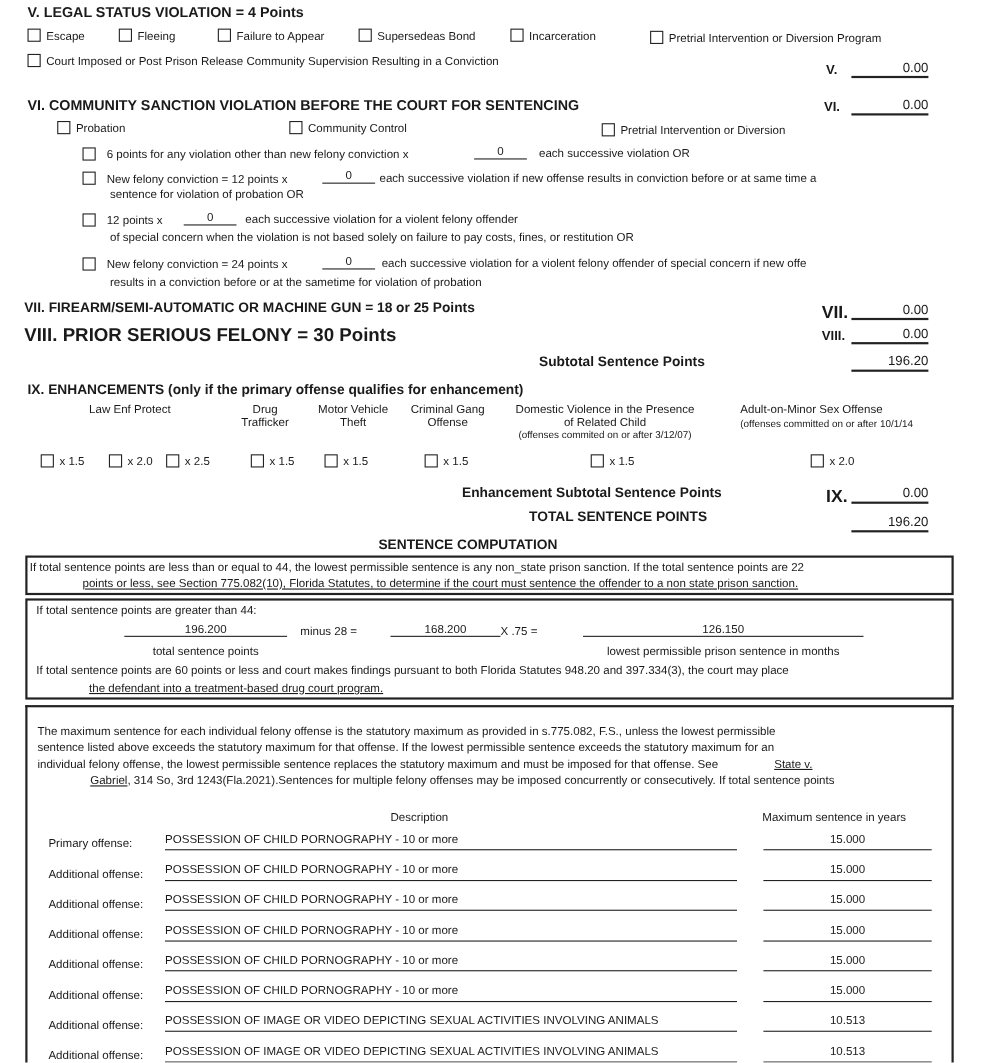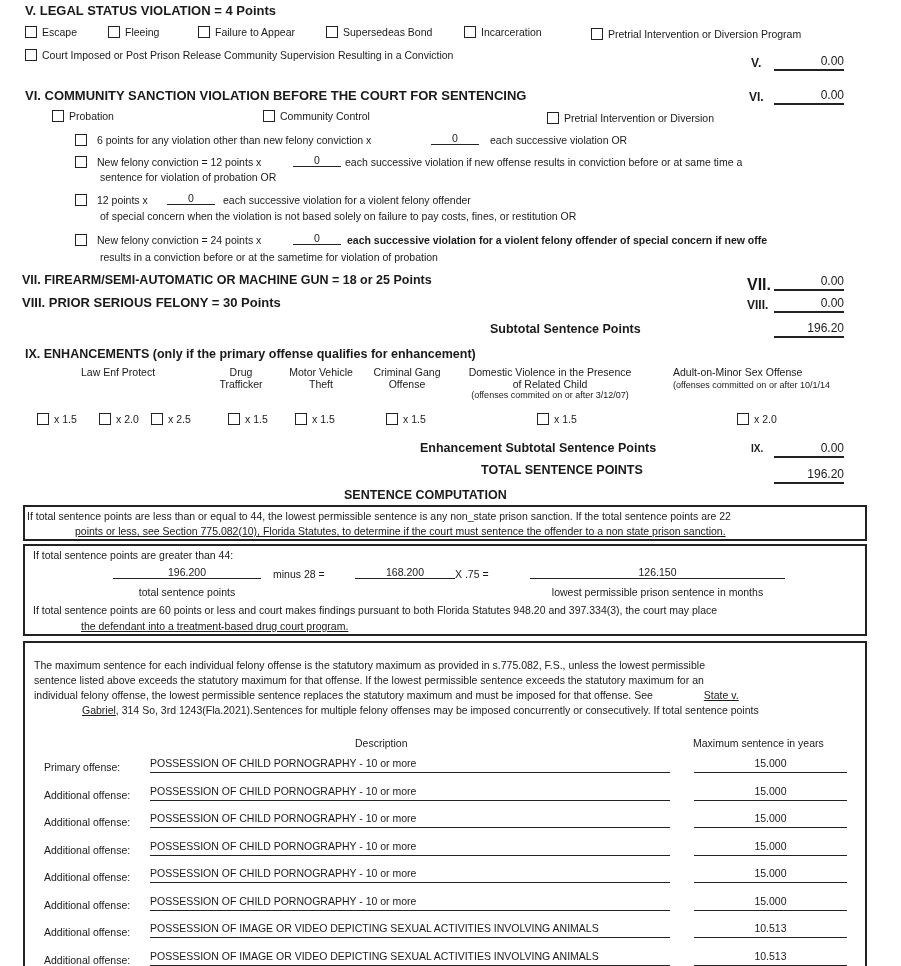--- a/index.html
+++ b/index.html
@@ -56,28 +56,28 @@
   <span class="cb" style="margin-right:10px;"></span><span>12 points x</span>
 </div>
 <div class="abs lbl" style="left:167px;top:192px;"><span class="blank" style="width:48px;">0</span></div>
 <div class="abs lbl" style="left:223px;top:194px;">each successive violation for a violent felony offender</div>
 <div class="abs lbl" style="left:100px;top:210px;">of special concern when the violation is not based solely on failure to pay costs, fines, or restitution  OR</div>
 
 <div class="abs lbl" style="left:75px;top:234px;">
   <span class="cb" style="margin-right:10px;"></span><span>New felony conviction = 24 points x</span>
 </div>
 <div class="abs lbl" style="left:293px;top:232px;"><span class="blank" style="width:48px;">0</span></div>
-<div class="abs lbl" style="left:347px;top:234px;font-weight:bold;">each successive violation for a violent felony offender  of special concern if new offe</div>
+<div class="abs lbl" style="left:347px;top:234px;">each successive violation for a violent felony offender  of special concern if new offe</div>
 <div class="abs lbl" style="left:100px;top:251px;">results in a conviction before or at the sametime for violation of probation</div>
 
 <div class="abs h" style="left:22px;top:273px;font-size:12.5px;">VII.  FIREARM/SEMI-AUTOMATIC OR MACHINE GUN = 18 or 25 Points</div>
 <div class="abs h" style="left:747px;top:276px;font-size:16px;">VII.</div>
 <div class="val" style="left:774px;top:274px;width:70px;">0.00</div>
 
-<div class="abs h" style="left:22px;top:295px;font-size:13px;">VIII.  PRIOR SERIOUS FELONY = 30 Points</div>
+<div class="abs h" style="left:22px;top:295px;font-size:17px;">VIII.  PRIOR SERIOUS FELONY = 30 Points</div>
 <div class="abs h" style="left:747px;top:298px;font-size:12px;">VIII.</div>
 <div class="val" style="left:774px;top:296px;width:70px;">0.00</div>
 
 <div class="abs h" style="left:490px;top:322px;font-size:12.5px;">Subtotal Sentence Points</div>
 <div class="val" style="left:774px;top:321px;width:70px;">196.20</div>
 
 <div class="abs h" style="left:25px;top:347px;font-size:12.5px;">IX.  ENHANCEMENTS (only if the primary offense qualifies for enhancement)</div>
 
 <div class="abs lbl" style="left:81px;top:366px;">Law Enf Protect</div>
 <div class="abs lbl center" style="left:218px;top:366px;width:46px;">
@@ -105,21 +105,21 @@
 <div class="abs lbl" style="left:37px;top:413px;"><span class="cb"></span><span>x 1.5</span></div>
 <div class="abs lbl" style="left:99px;top:413px;"><span class="cb"></span><span>x 2.0</span></div>
 <div class="abs lbl" style="left:151px;top:413px;"><span class="cb"></span><span>x 2.5</span></div>
 <div class="abs lbl" style="left:228px;top:413px;"><span class="cb"></span><span>x 1.5</span></div>
 <div class="abs lbl" style="left:295px;top:413px;"><span class="cb"></span><span>x 1.5</span></div>
 <div class="abs lbl" style="left:386px;top:413px;"><span class="cb"></span><span>x 1.5</span></div>
 <div class="abs lbl" style="left:537px;top:413px;"><span class="cb"></span><span>x 1.5</span></div>
 <div class="abs lbl" style="left:737px;top:413px;"><span class="cb"></span><span>x 2.0</span></div>
 
 <div class="abs h" style="left:420px;top:441px;font-size:12.5px;">Enhancement Subtotal Sentence Points</div>
-<div class="abs h" style="left:751px;top:443px;font-size:10px;">IX.</div>
+<div class="abs h" style="left:751px;top:443px;font-size:16px;">IX.</div>
 <div class="val" style="left:774px;top:441px;width:70px;">0.00</div>
 
 <div class="abs h" style="left:481px;top:463px;font-size:12.5px;">TOTAL SENTENCE POINTS</div>
 <div class="val" style="left:774px;top:467px;width:70px;">196.20</div>
 
 <div class="abs h" style="left:344px;top:488px;font-size:12.5px;">SENTENCE COMPUTATION</div>
 
 <div class="box" style="left:23px;top:505px;width:840px;height:32px;">
   <div class="abs lbl" style="left:2px;top:3px;">If total sentence points are less than or equal to 44, the lowest permissible sentence is any non_state prison sanction. If the total sentence points are 22</div>
   <div class="abs lbl u" style="left:2px;top:18px;">points or less, see Section 775.082(10), Florida Statutes, to determine if the court must sentence the offender to a non  state prison sanction.</div>

